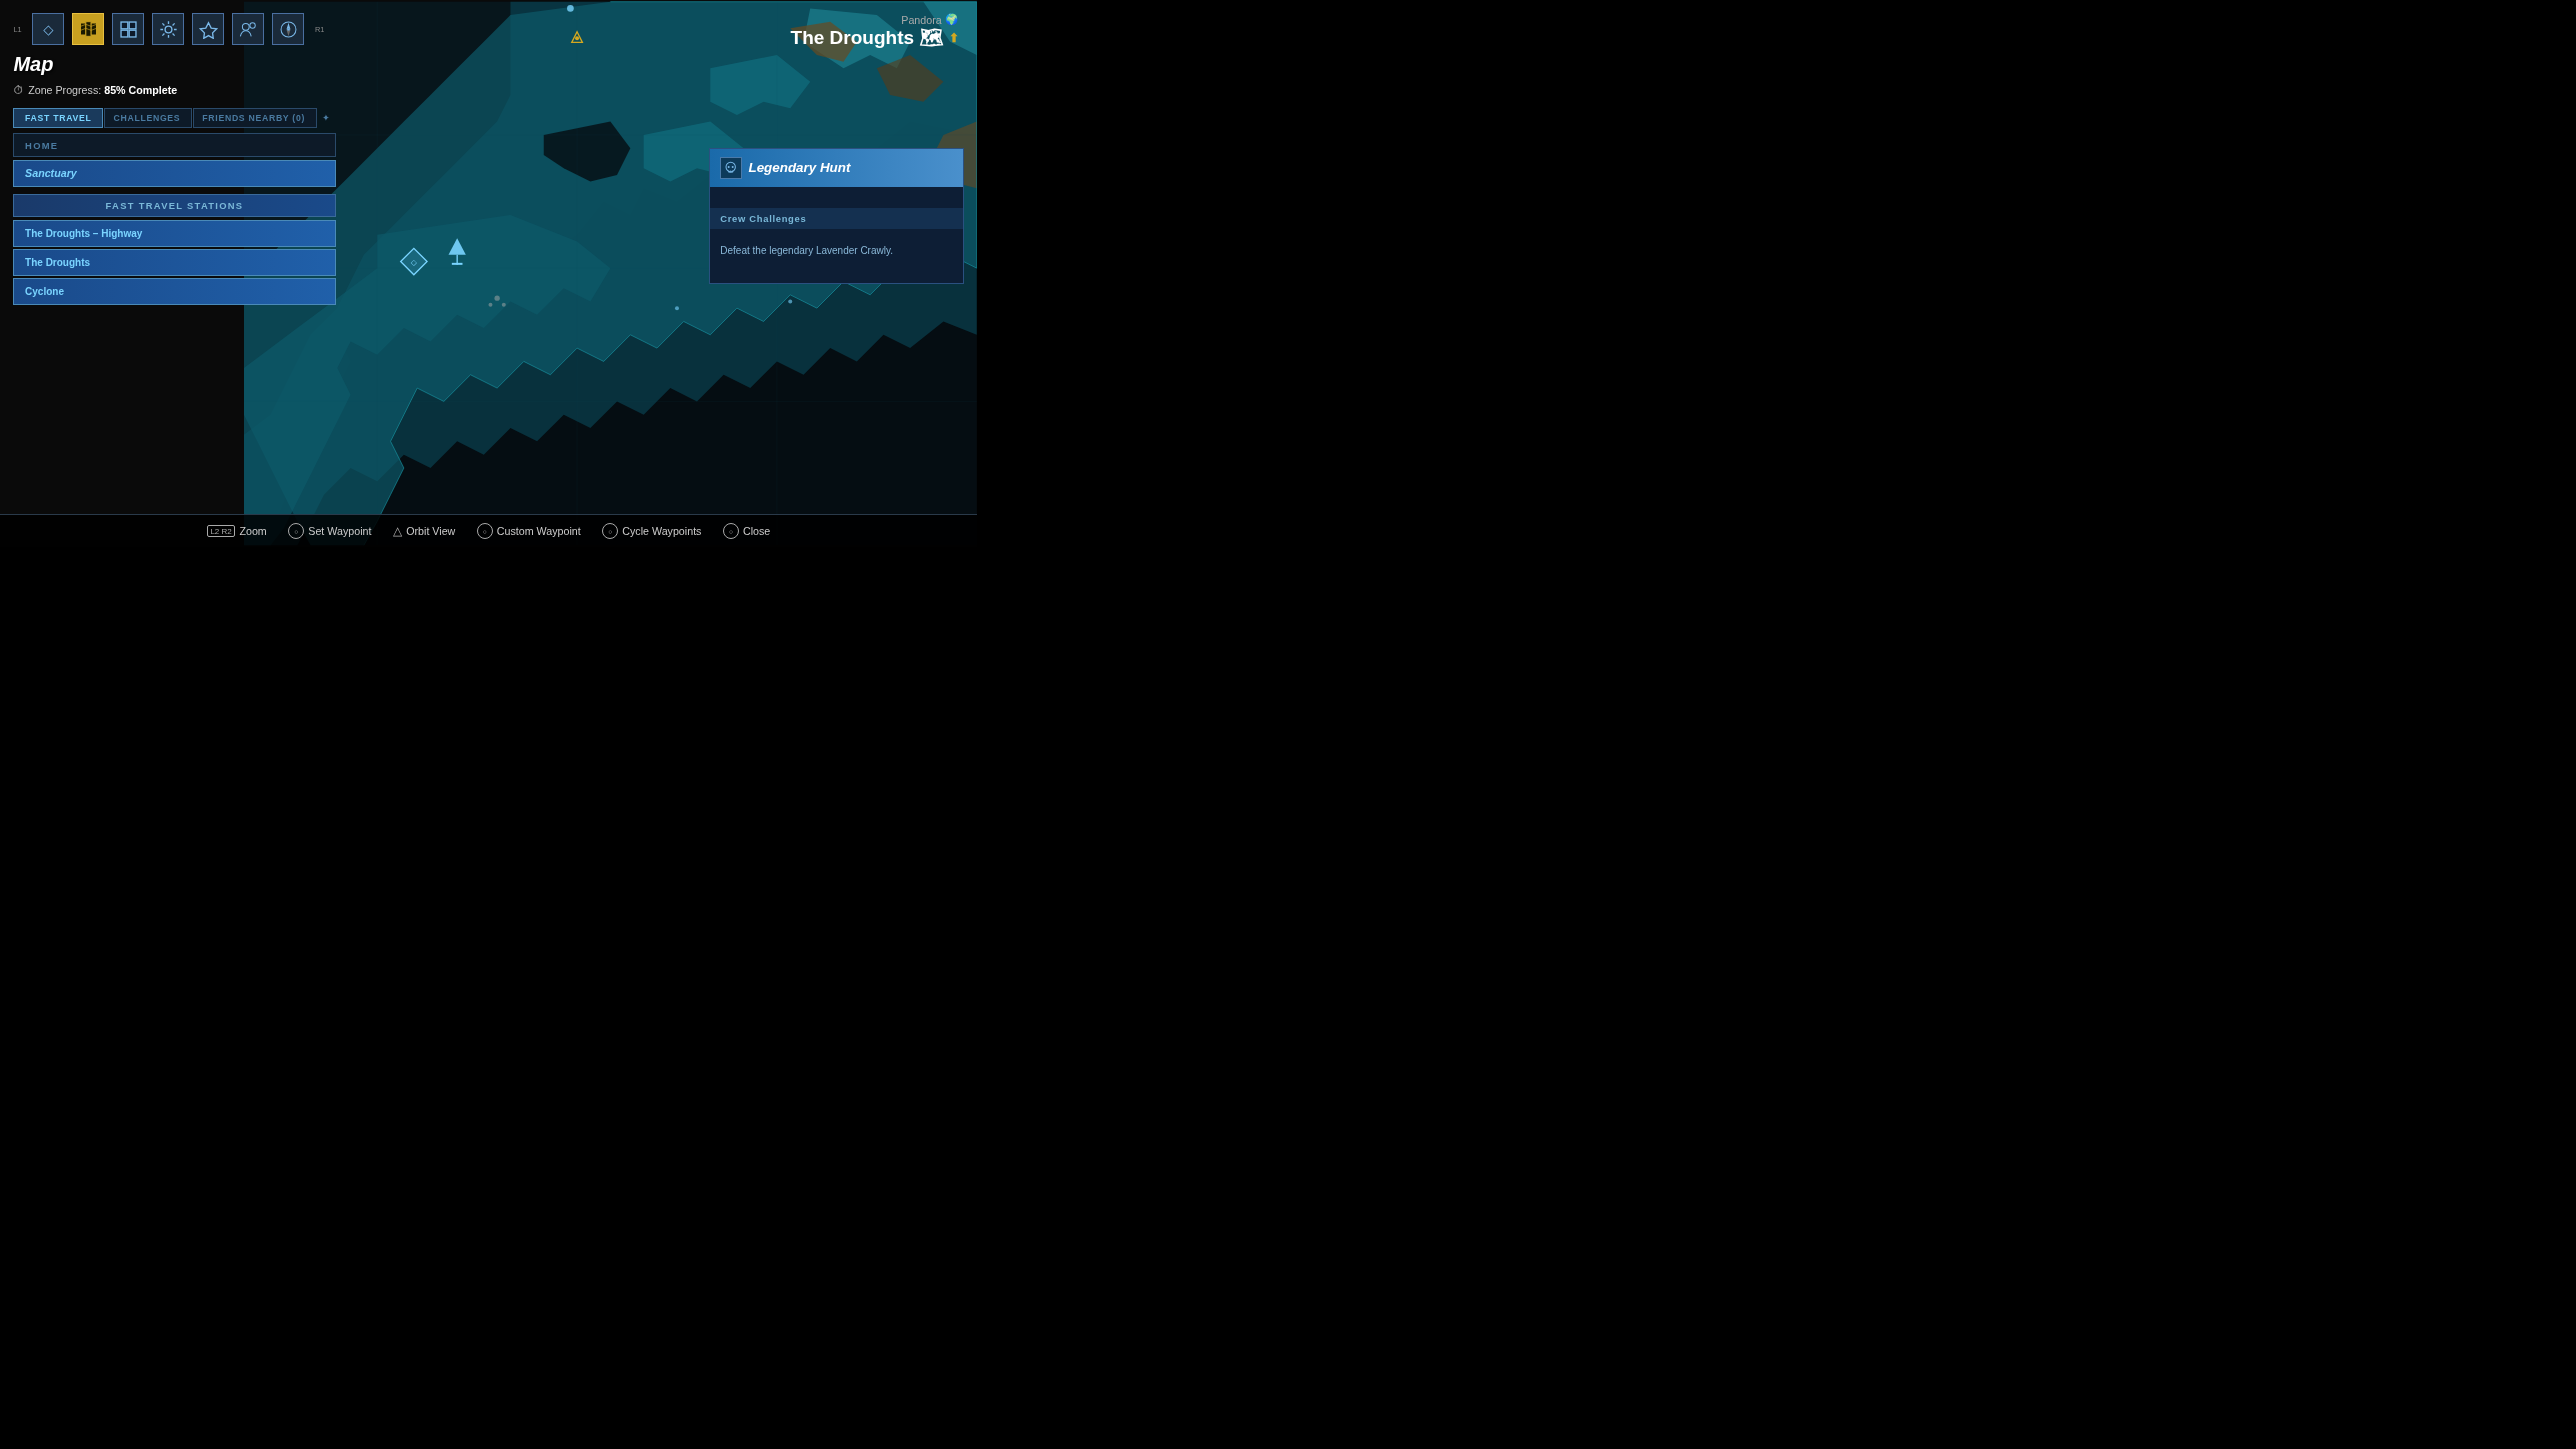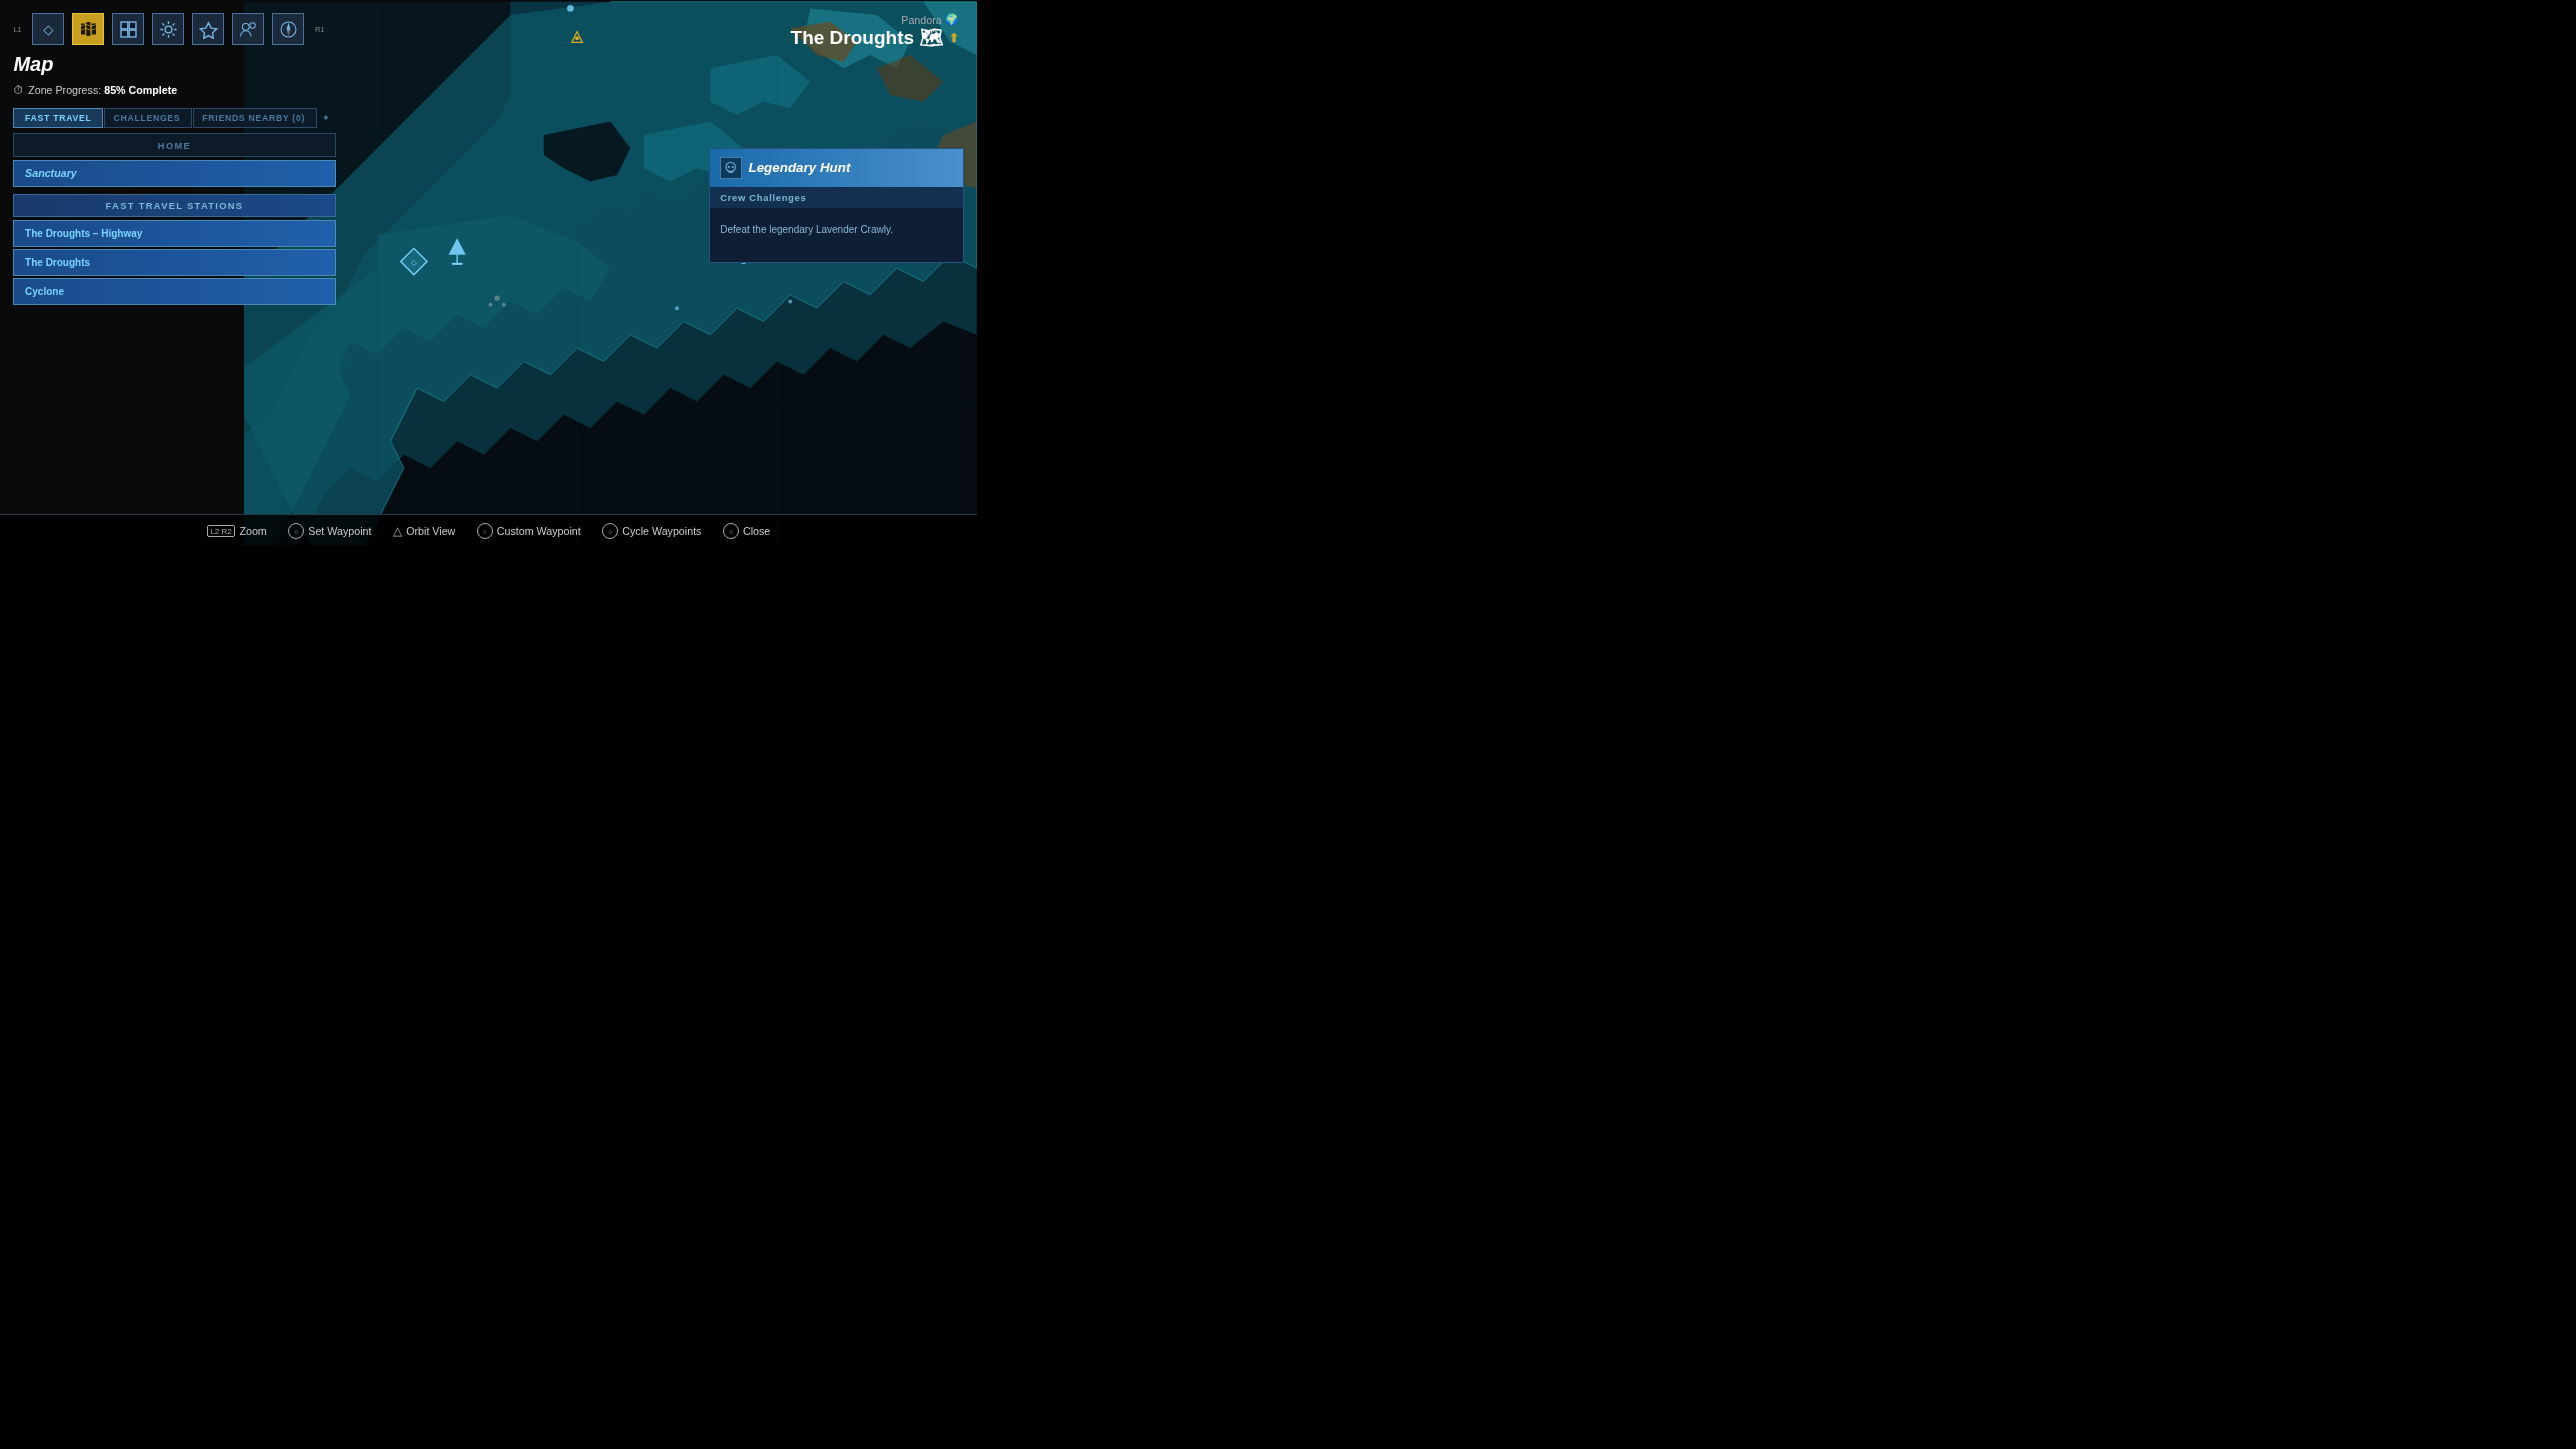--- a/index.html
+++ b/index.html
@@ -152,21 +152,20 @@
 
     
     .section-home {
       margin-bottom: 4px;
     }
 
     .home-label {
       background: #0d1a28;
       border: 0.7px solid #2a4a6a;
       padding: 5.4px 10.7px;
-      text-align: center;
       color: #4a7aa0;
       font-size: 9.4px;
       font-weight: bold;
       letter-spacing: 1.3px;
       text-transform: uppercase;
       margin-bottom: 2.7px;
     }
 
     .sanctuary-btn {
       background: linear-gradient(90deg, #1a4a8a, #2060aa);
@@ -280,20 +279,21 @@
       color: #fff;
     }
 
     .challenge-subtitle {
       background: #143050;
       padding: 5.4px 10.7px;
       font-size: 9.4px;
       font-weight: bold;
       color: #7ab8d8;
       letter-spacing: 0.7px;
+      margin-top: 21px;
     }
 
     .challenge-desc {
       padding: 13.4px 10.7px;
       font-size: 10px;
       color: #8ab8d8;
       line-height: 1.5;
       min-height: 54px;
     }
 

